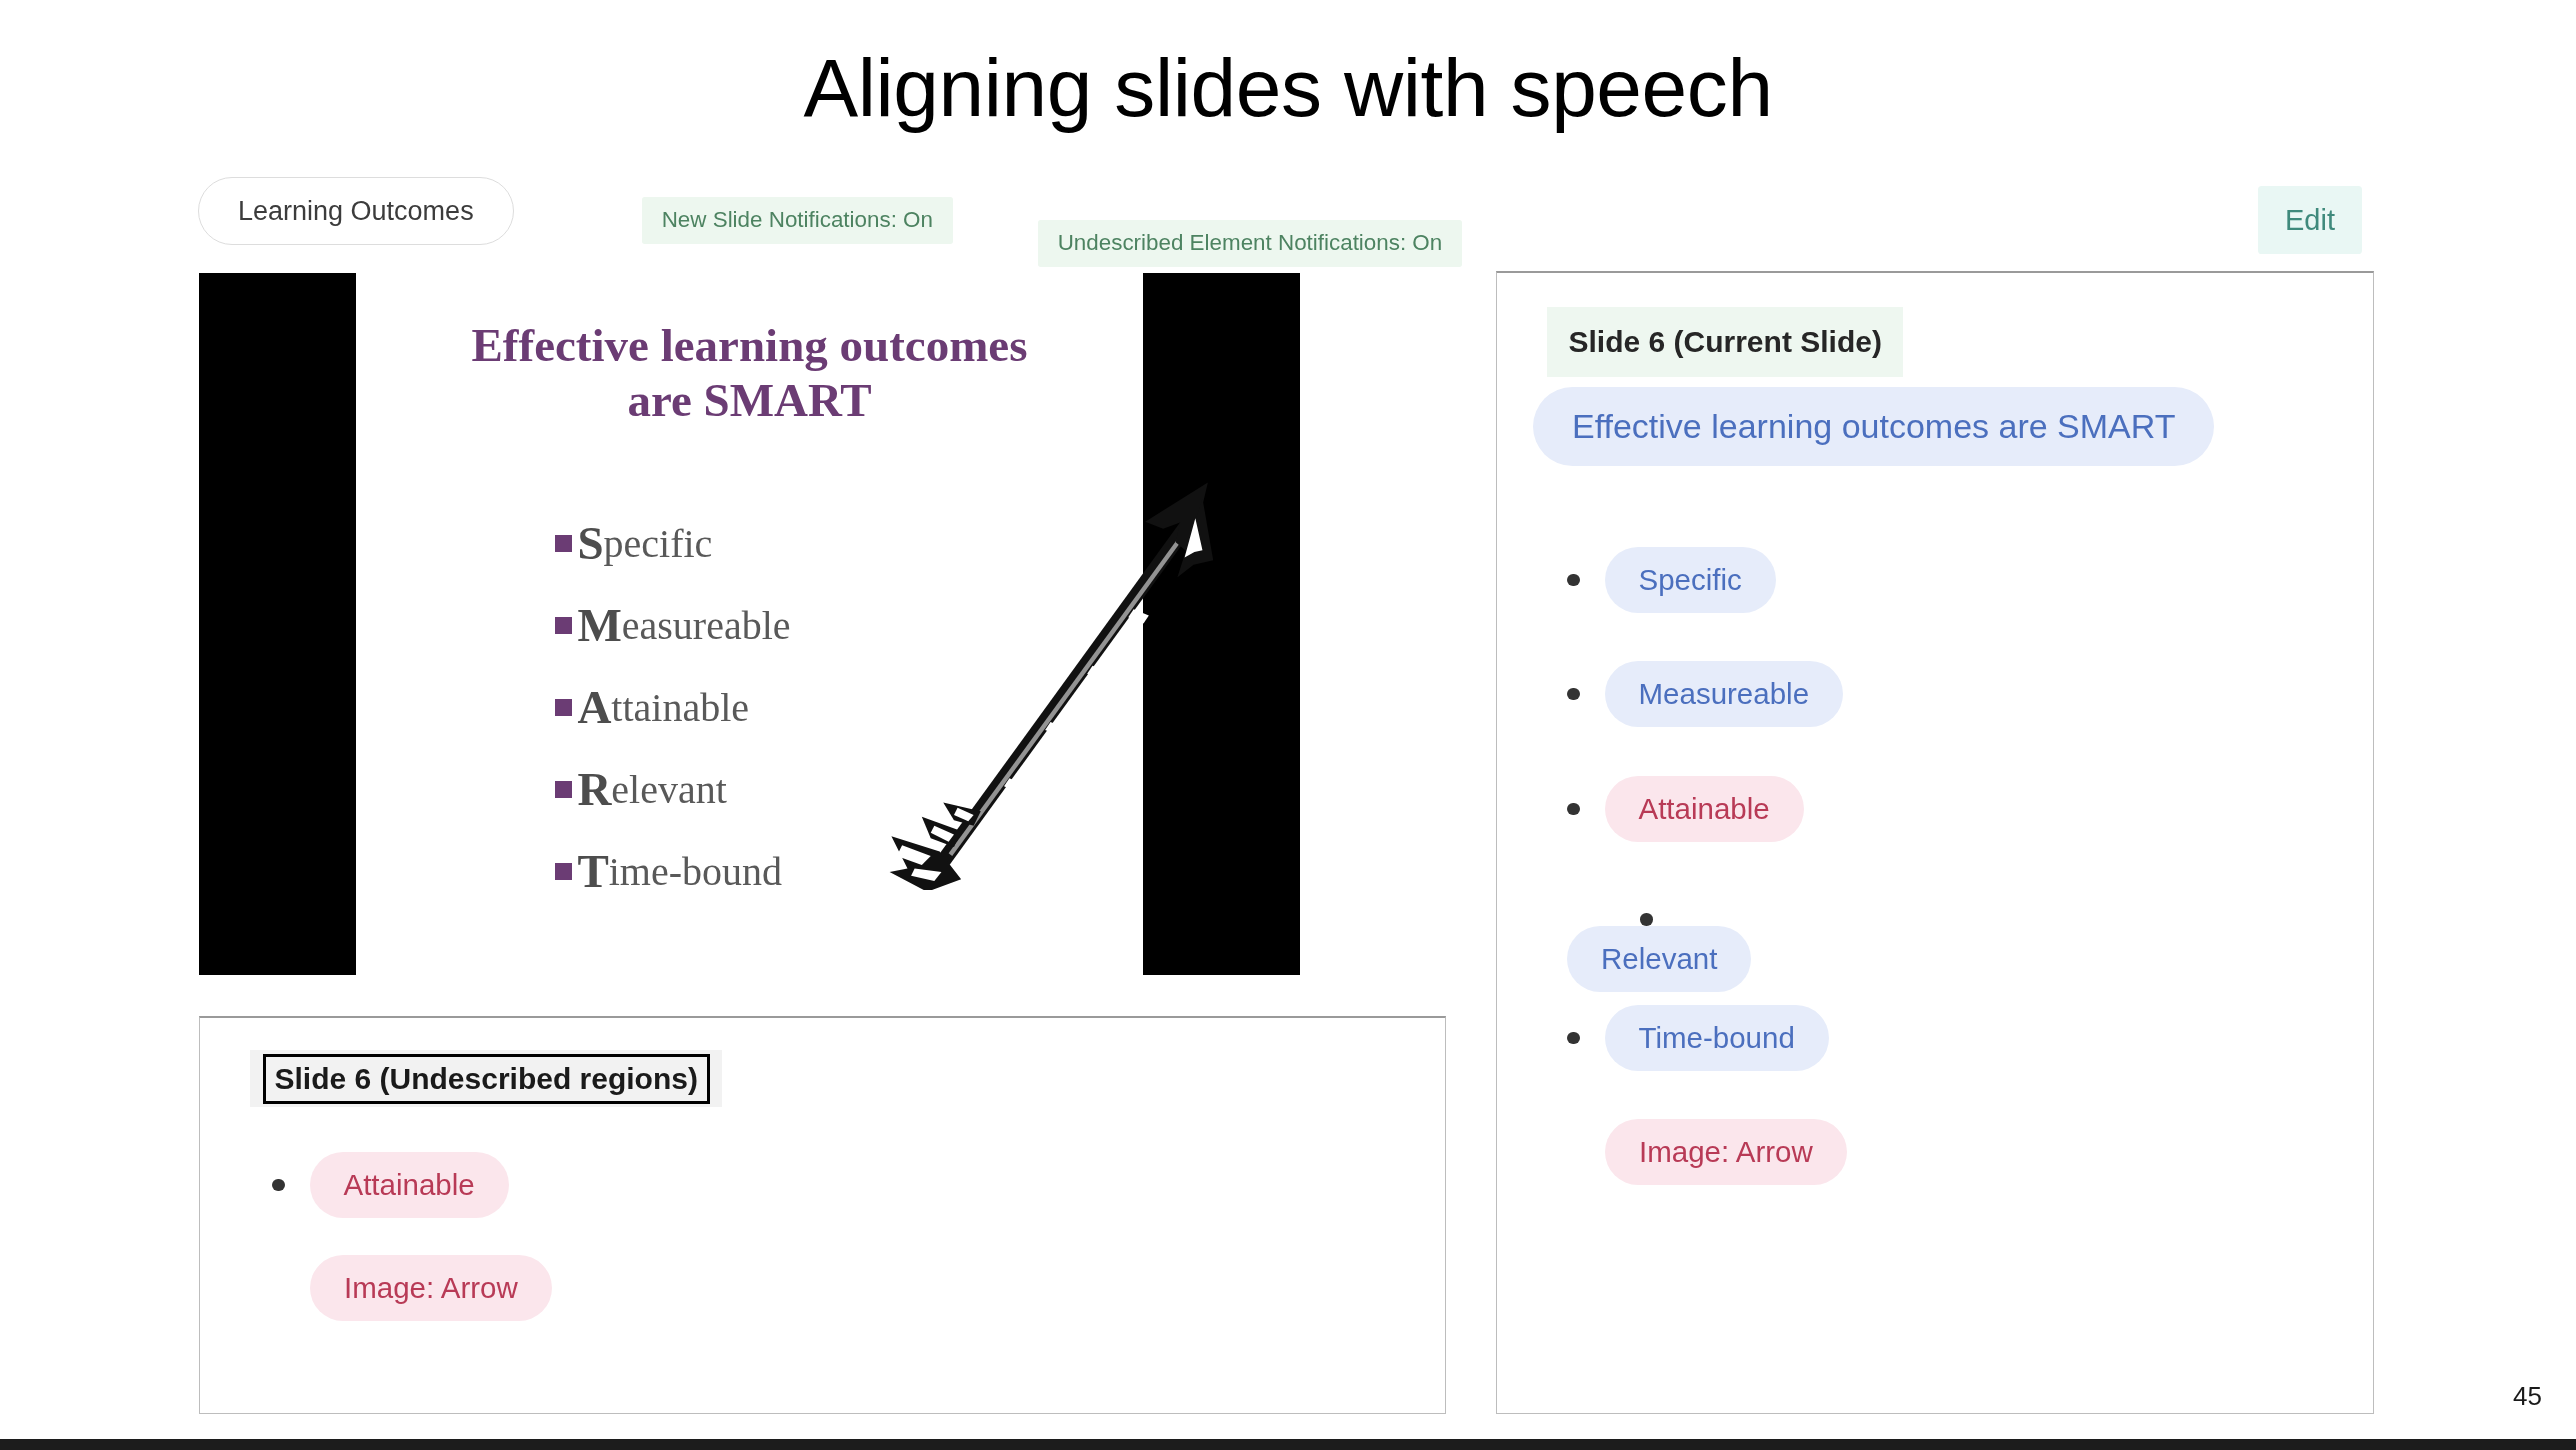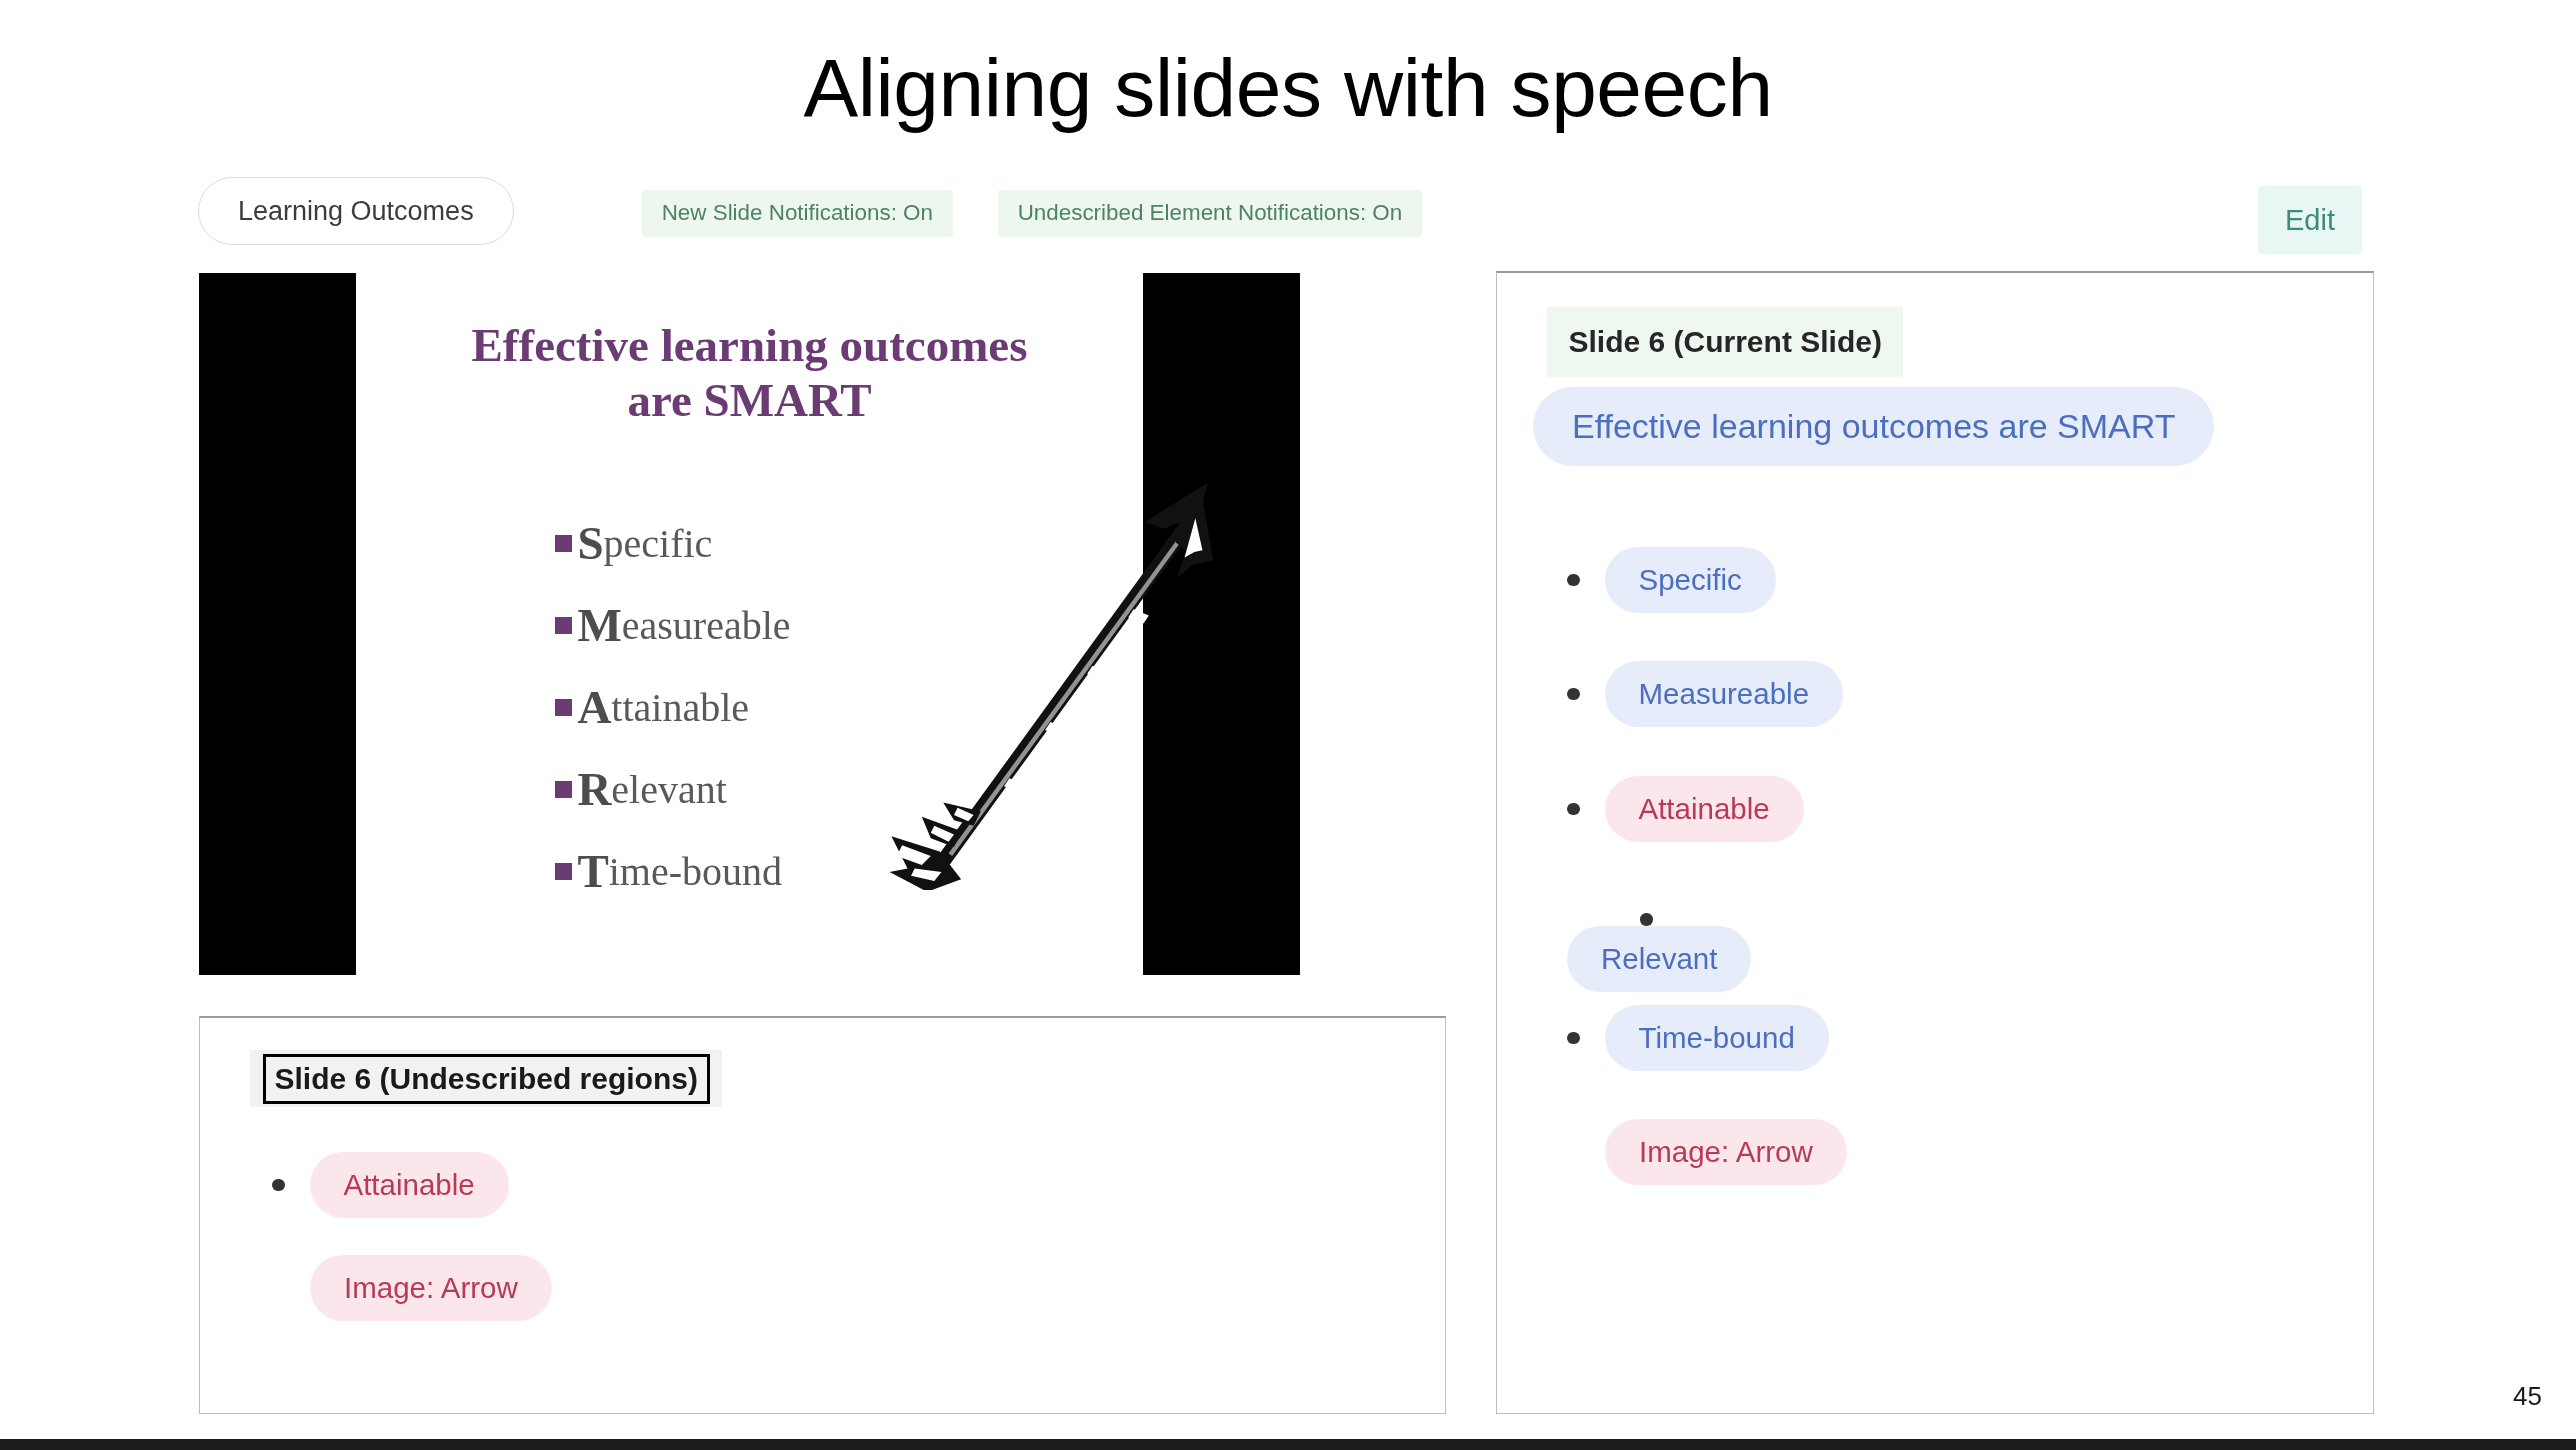--- a/index.html
+++ b/index.html
@@ -65,22 +65,22 @@
     display: flex;
     align-items: center;
     height: 47px;
     padding: 0 19.7px;
     background: #edf7ef;
     color: #4d8361;
     font-size: 22.4px;
     white-space: nowrap;
     border-radius: 2.7px;
   }
-  .status-badge.b1 { left: 642px; }
-  .status-badge.b2 { left: 998px; }
+  .status-badge.b1 { left: 642px; margin-top: 7px; }
+  .status-badge.b2 { left: 1038px; margin-top: 30px; }
 
   .edit-button {
     position: absolute;
     left: 2258px;
     top: 9px;
     display: flex;
     align-items: center;
     justify-content: center;
     height: 68px;
     width: 104px;

